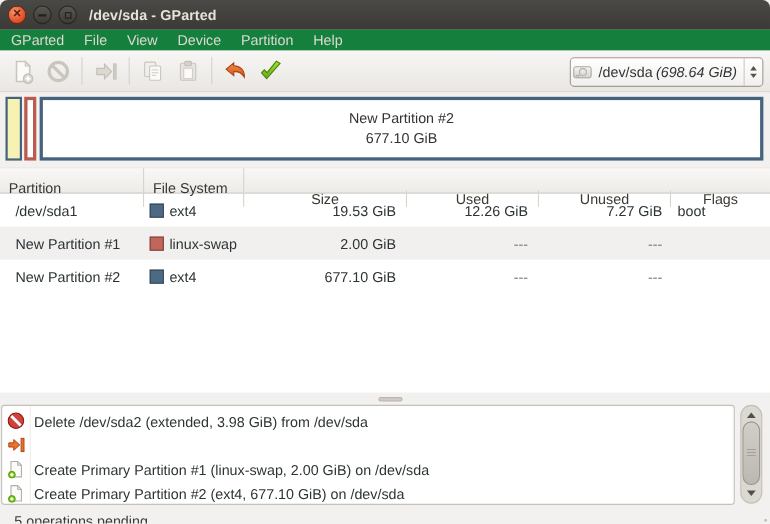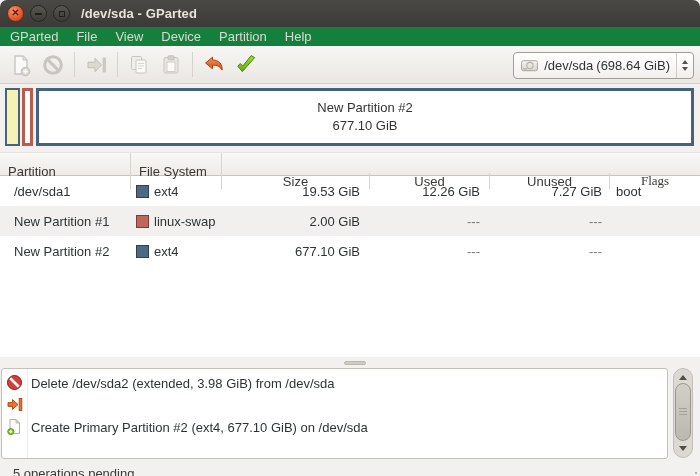--- a/index.html
+++ b/index.html
@@ -25,43 +25,43 @@
   .menubar { height:19px; background:#15803d; display:flex; align-items:center; padding-left:1px; }
   .menu-item { color:#dcd8d0; padding:0 9px; line-height:19px; cursor:default; }
 
   
   .toolbar { height:38px; background:linear-gradient(#f7f6f4,#eae7e3); border-bottom:1px solid #d4d0cb;
              display:flex; align-items:center; padding-left:5px; position:relative; }
   .tbtn { width:32px; height:30px; display:flex; align-items:center; justify-content:center; border-radius:3px; }
   .tsep { width:1px; height:25px; background:#d6d2cc; margin:0 5px; }
   .device-combo { position:absolute; right:6px; top:6px; height:27px; display:flex; align-items:center;
                   background:linear-gradient(#ffffff,#f2f0ed); border:1px solid #a29d96; border-radius:4px;
-                  padding-left:5px; }
+                  }
   .device-combo .lbl { margin:0 3px 0 4px; }
-  .device-combo .sz { margin-right:6px; }
+  .device-combo .sz { margin-right:6px;font-style:italic; }
   .spin { height:100%; width:17px; border-left:1px solid #cfcac4; display:flex; flex-direction:column;
           align-items:center; justify-content:center; gap:3px; }
   .tri-up { width:0; height:0; border-left:3.5px solid transparent; border-right:3.5px solid transparent; border-bottom:4px solid #55534d; }
   .tri-dn { width:0; height:0; border-left:3.5px solid transparent; border-right:3.5px solid transparent; border-top:4px solid #55534d; }
 
   
   .diskview { position:relative; height:68px; background:#f2f1f0; }
   .part { position:absolute; top:4px; height:58px; }
   .p1 { left:5px; width:15px; border:2px solid #45637e; background:#f6f2b4; }
   .p2 { left:22px; width:11px; border:3px solid #b95c4f; background:#ffffff; }
   .p3 { left:36px; right:6px; border:3px solid #45637e; background:#ffffff;
         display:flex; flex-direction:column; align-items:center; justify-content:center; line-height:18px; color:#333; }
 
   
   .table-area { height:205px; background:#fff; }
   .thead { display:grid; grid-template-columns:131px 91px 148px 120px 120px 90px; height:24px;
            background:linear-gradient(#f9f8f6,#eeebe7); border-top:1px solid #e7e4df; border-bottom:1px solid #c7c3bd;
            color:#3a3834; }
   .th { display:flex; align-items:center; border-right:1px solid #d8d4ce; }
-  .th:last-child { border-right:none;font-family:Liberation Serif, serif; }
+  .th:last-child { border-right:none; }
   .th.l { padding-left:8px; } .th.c { justify-content:center;margin-top:20px; }
   .trow { display:grid; grid-template-columns:131px 91px 148px 120px 120px 90px; height:30px; align-items:center; }
   .trow.stripe { background:#f1f0ee; }
   .td { display:flex; align-items:center; height:100%; }
   .td.part-name { padding-left:14px; }
   .td.fs { padding-left:5px; gap:5px; }
   .td.num { justify-content:flex-end; padding-right:10px; }
   .td.num2 { justify-content:flex-end; padding-right:8px; }
   .td.flags { padding-left:6px; }
   .fs-square { width:13px; height:13px; border:1px solid rgba(0,0,0,.38); flex:0 0 13px; }
@@ -279,20 +279,29 @@
         <span>Delete /dev/sda2 (extended, 3.98 GiB) from /dev/sda</span>
       </div>
 
       <div class="op-row">
         <svg width="17" height="17" viewBox="0 0 17 17">
           <path d="M2 6.6 h4.5 V3.6 L12 8.5 6.5 13.4 v-3 H2 z" fill="#e8732e" stroke="#b04310" stroke-width=".9"></path>
           <rect x="13.2" y="2.5" width="2.6" height="12" fill="#e8732e" stroke="#b04310" stroke-width=".9"></rect>
         </svg>
       </div>
 
+      <div class="op-row">
+        <svg width="17" height="17" viewBox="0 0 17 17">
+          <path d="M4 1.5 h6 l3.5 3.5 v10.5 H4 z" fill="#fcfbfa" stroke="#b3afa8" stroke-width="1"></path>
+          <path d="M10 1.5 l3.5 3.5 H10 z" fill="#e3e0da" stroke="#b3afa8" stroke-width=".8"></path>
+          <circle cx="4.8" cy="13.6" r="3.1" fill="#7ac513" stroke="#4e9a06" stroke-width=".8"></circle>
+          <path d="M4.8 12.1 v3 M3.3 13.6 h3" stroke="#ffffff" stroke-width="1.3"></path>
+        </svg>
+        <span>Create Primary Partition #1 (linux-swap, 2.00 GiB) on /dev/sda</span>
+      </div>
 
       <div class="op-row">
         <svg width="17" height="17" viewBox="0 0 17 17">
           <path d="M4 1.5 h6 l3.5 3.5 v10.5 H4 z" fill="#fcfbfa" stroke="#b3afa8" stroke-width="1"></path>
           <path d="M10 1.5 l3.5 3.5 H10 z" fill="#e3e0da" stroke="#b3afa8" stroke-width=".8"></path>
           <circle cx="4.8" cy="13.6" r="3.1" fill="#7ac513" stroke="#4e9a06" stroke-width=".8"></circle>
           <path d="M4.8 12.1 v3 M3.3 13.6 h3" stroke="#ffffff" stroke-width="1.3"></path>
         </svg>
         <span>Create Primary Partition #2 (ext4, 677.10 GiB) on /dev/sda</span>
       </div>

